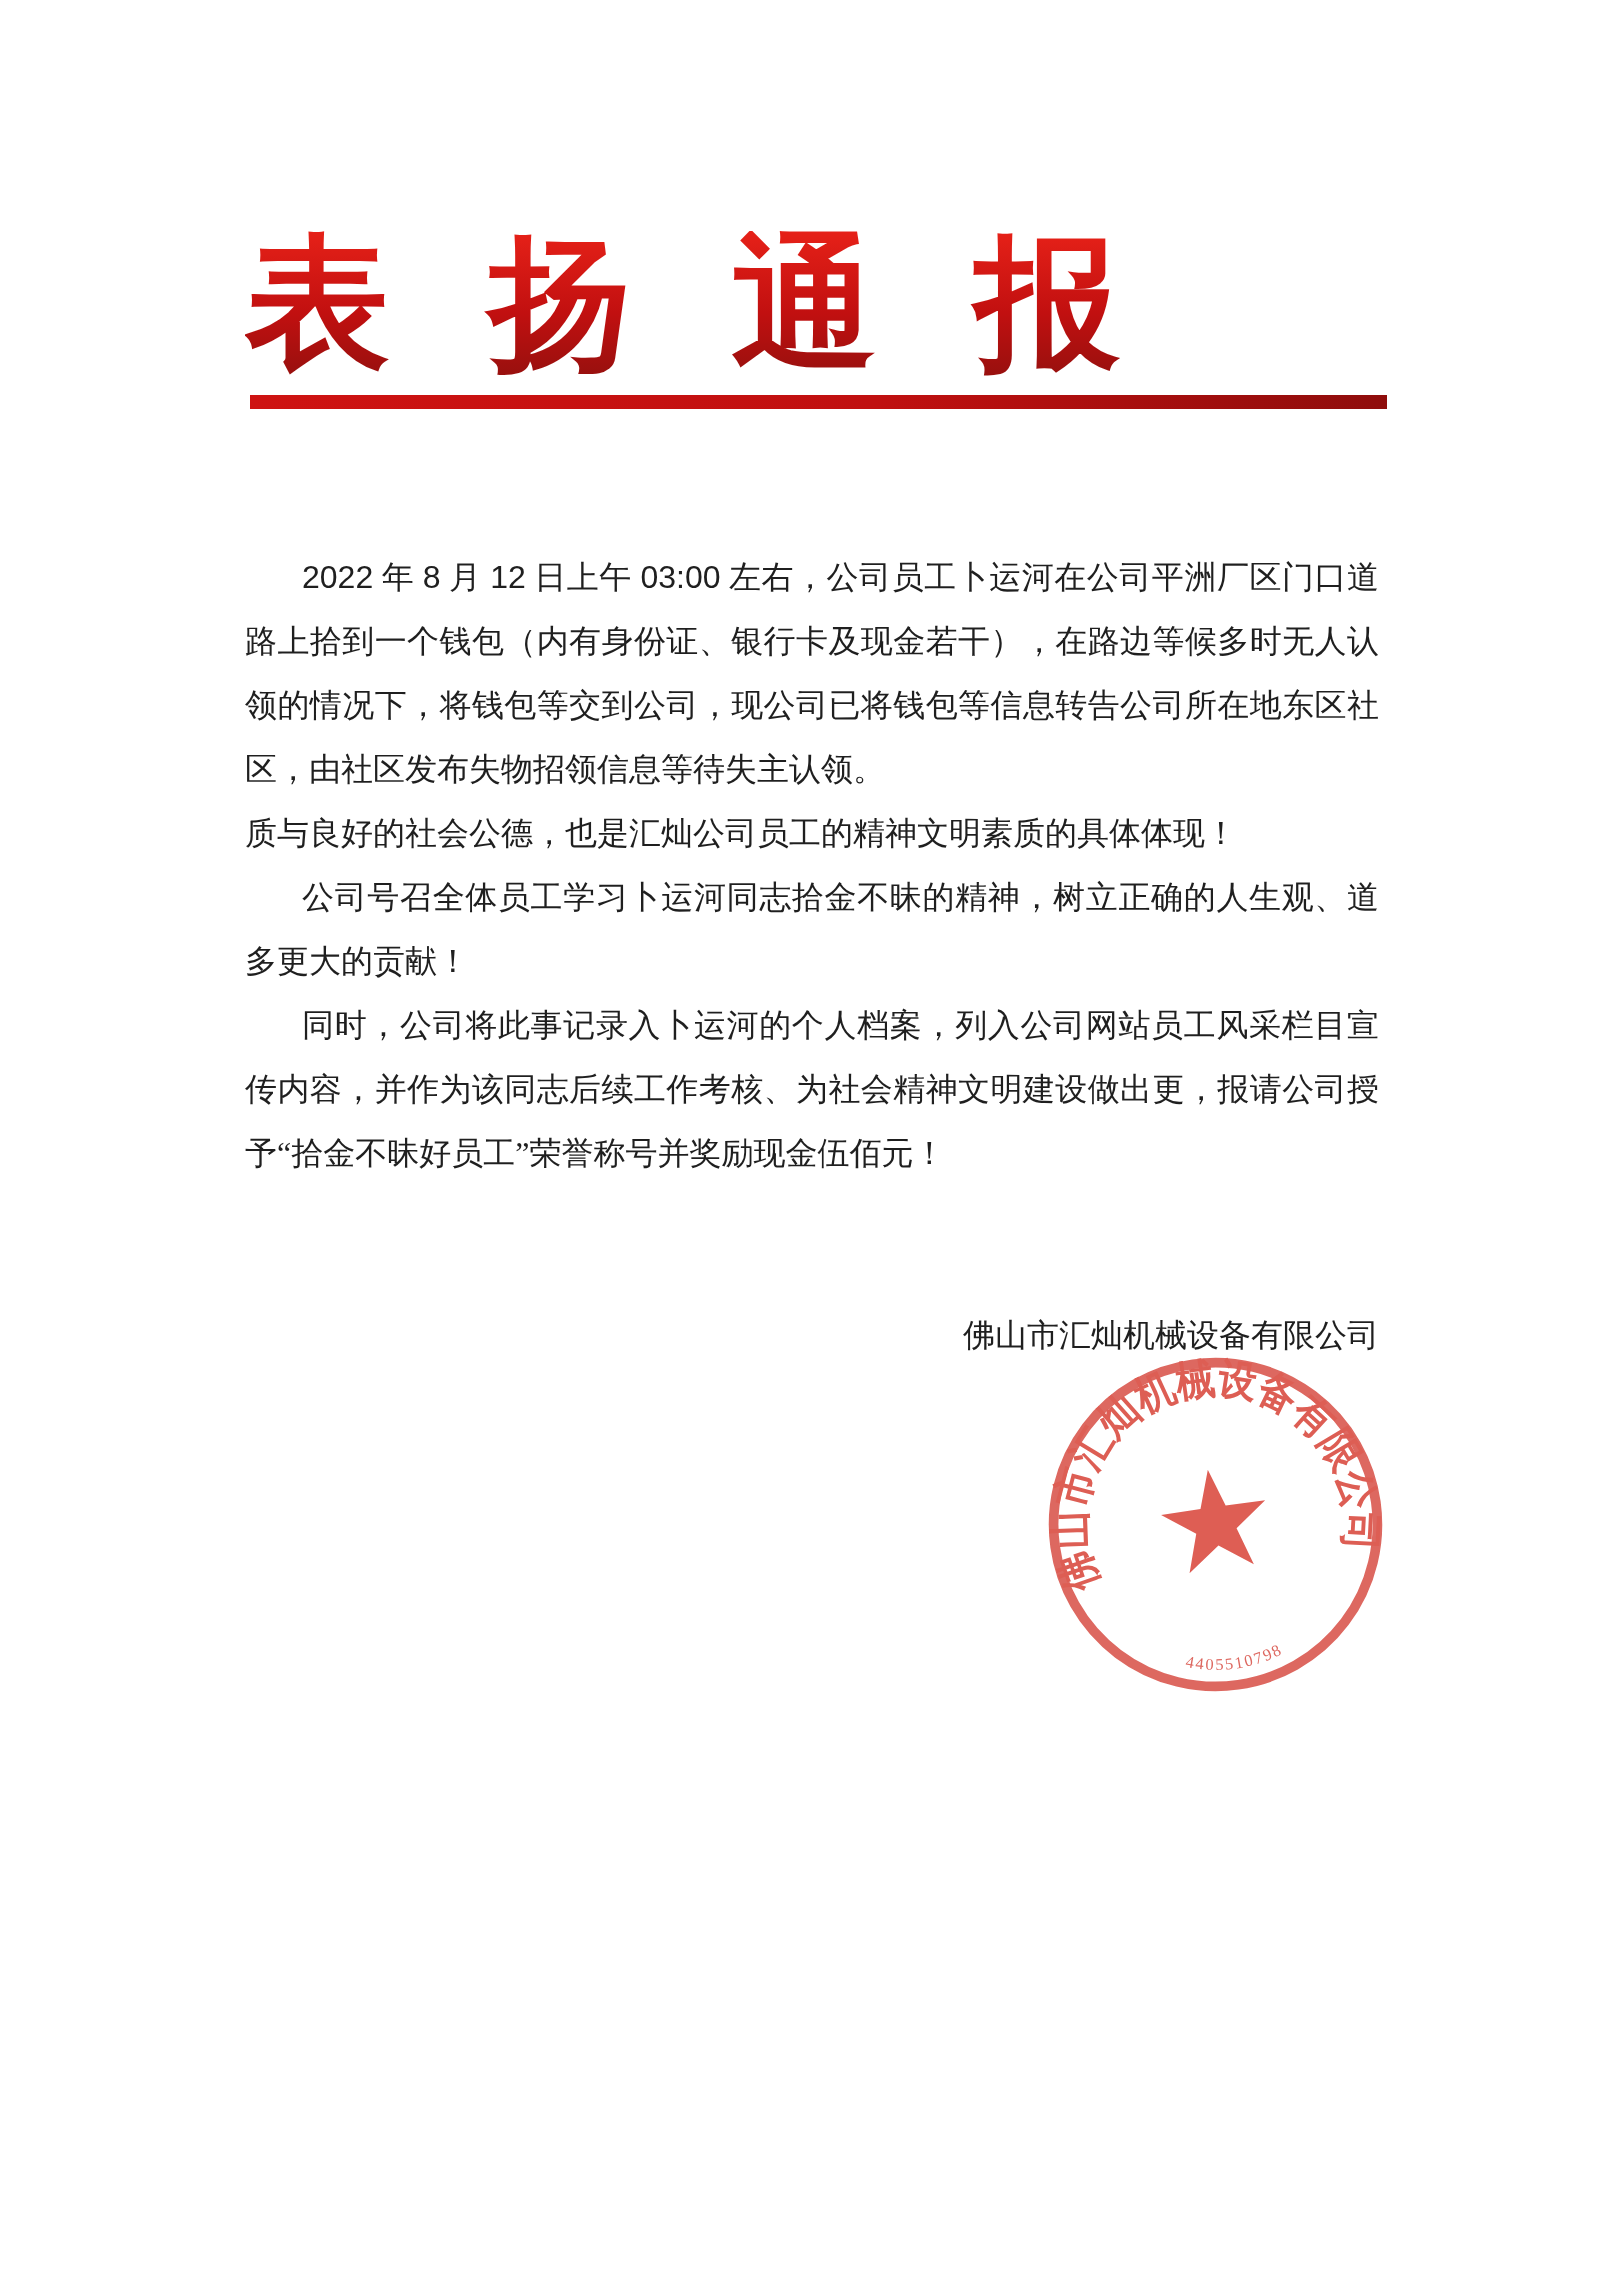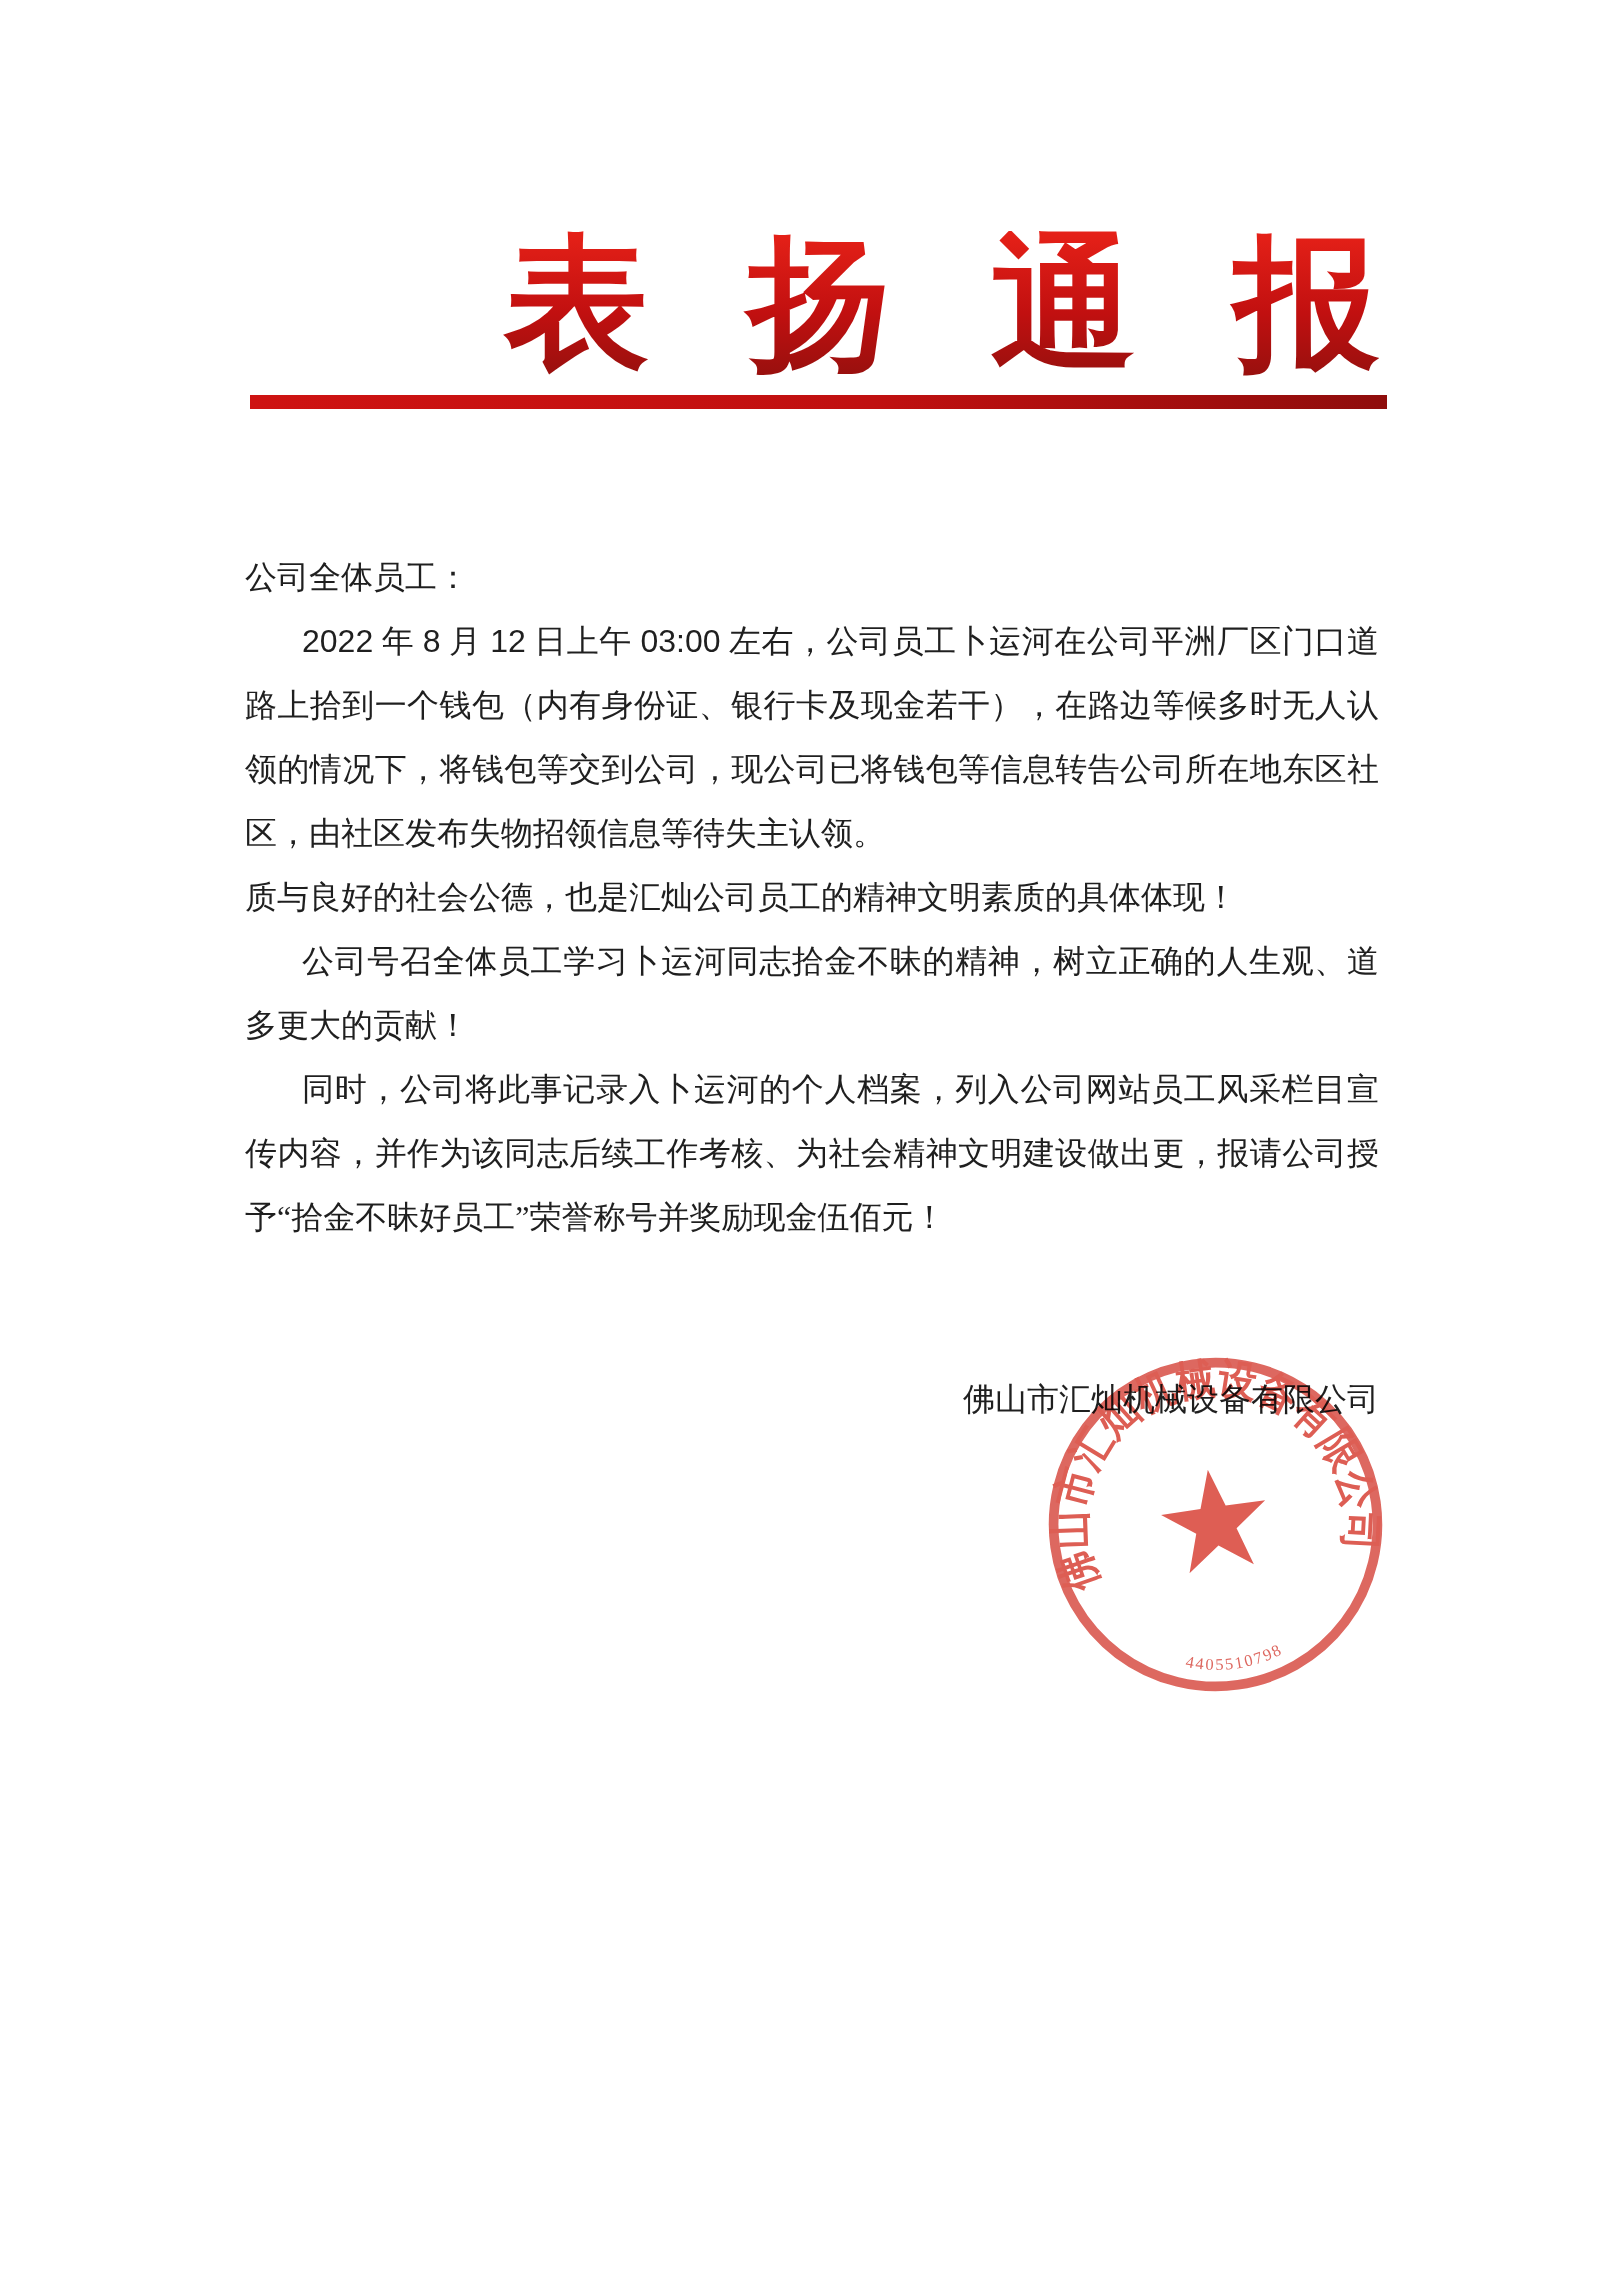--- a/index.html
+++ b/index.html
@@ -6,21 +6,21 @@
   .page{
     position:relative;
     width:1621px;height:2293px;
     background:#ffffff;
     overflow:hidden;
     font-family:"Liberation Serif","DejaVu Serif",serif;
   }
   .title{
     position:absolute;
     left:245px;top:231px;width:1134px;
-    text-align:right;
+    text-align:left;
     font-size:145px;
     font-weight:bold;
     line-height:147px;
     white-space:nowrap;
     word-spacing:62px;
     color:#c31212;
     background:linear-gradient(180deg,#e62118 0%,#c21010 55%,#97100e 100%);
     -webkit-background-clip:text;
     background-clip:text;
     -webkit-text-fill-color:transparent;
@@ -64,21 +64,20 @@
 </head>
 <body>
 
 <div class="page">
 
   <div class="title">表 扬 通 报</div>
 
   <div class="title-rule"></div>
 
   <div class="letter">
-    <div class="bline">公司全体员工：</div>
     <div>
         <div class="bline ind just"><span class="num">2022</span> 年 <span class="num">8</span> 月 <span class="num">12</span> 日上午 <span class="num">03:00</span> 左右，公司员工卜运河在公司平洲厂区门口道</div>
         <div class="bline just">路上拾到一个钱包（内有身份证、银行卡及现金若干），在路边等候多时无人认</div>
         <div class="bline just">领的情况下，将钱包等交到公司，现公司已将钱包等信息转告公司所在地东区社</div>
         <div class="bline">区，由社区发布失物招领信息等待失主认领。</div>
         <div class="bline">质与良好的社会公德，也是汇灿公司员工的精神文明素质的具体体现！</div>
         <div class="bline ind just">公司号召全体员工学习卜运河同志拾金不昧的精神，树立正确的人生观、道</div>
         <div class="bline">多更大的贡献！</div>
         <div class="bline ind just">同时，公司将此事记录入卜运河的个人档案，列入公司网站员工风采栏目宣</div>
         <div class="bline just">传内容，并作为该同志后续工作考核、为社会精神文明建设做出更，报请公司授</div>

